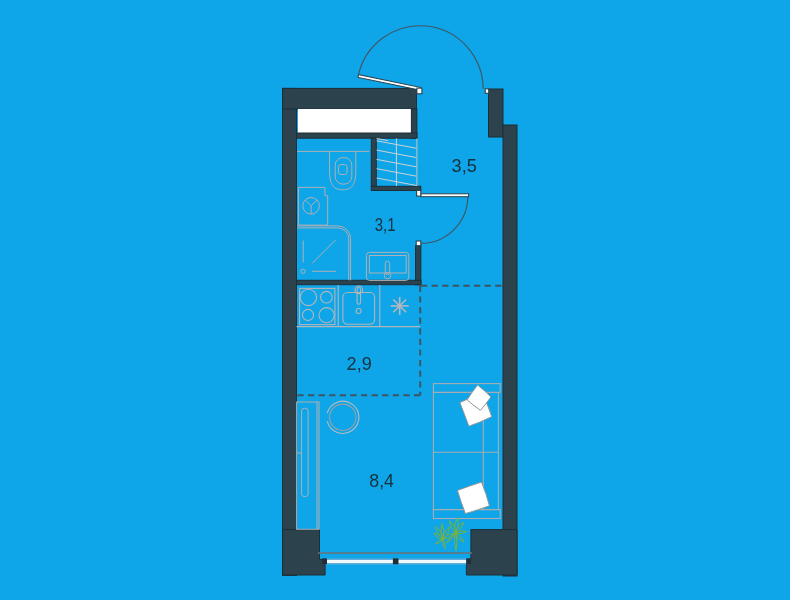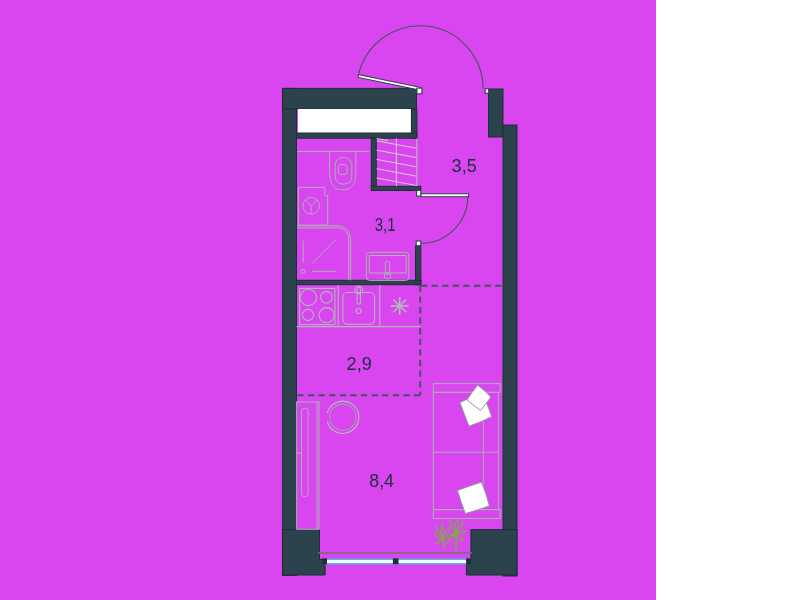--- a/index.html
+++ b/index.html
@@ -1,16 +1,16 @@
 <!DOCTYPE html>
 <html><head>
 <meta charset="utf-8">
 <style>
   html,body{margin:0;padding:0;background:#ffffff;}
-  .wrap{width:656px;height:600px;position:relative;background:#d946ef;overflow:hidden;}
+  .wrap{width:790px;height:600px;position:relative;background:#0ea5e9;overflow:hidden;}
   svg{display:block;}
   text{font-family:"Liberation Sans", sans-serif; fill:#16323c;}
 </style>
 </head>
 <body>
 <div class="wrap">
 <svg width="800" height="600" viewBox="0 0 800 600" fill="none">
 
 <rect x="282.6" y="88.4" width="13.9" height="487" fill="#2C434D" stroke="#1c2e37" stroke-width="1"></rect>
 

